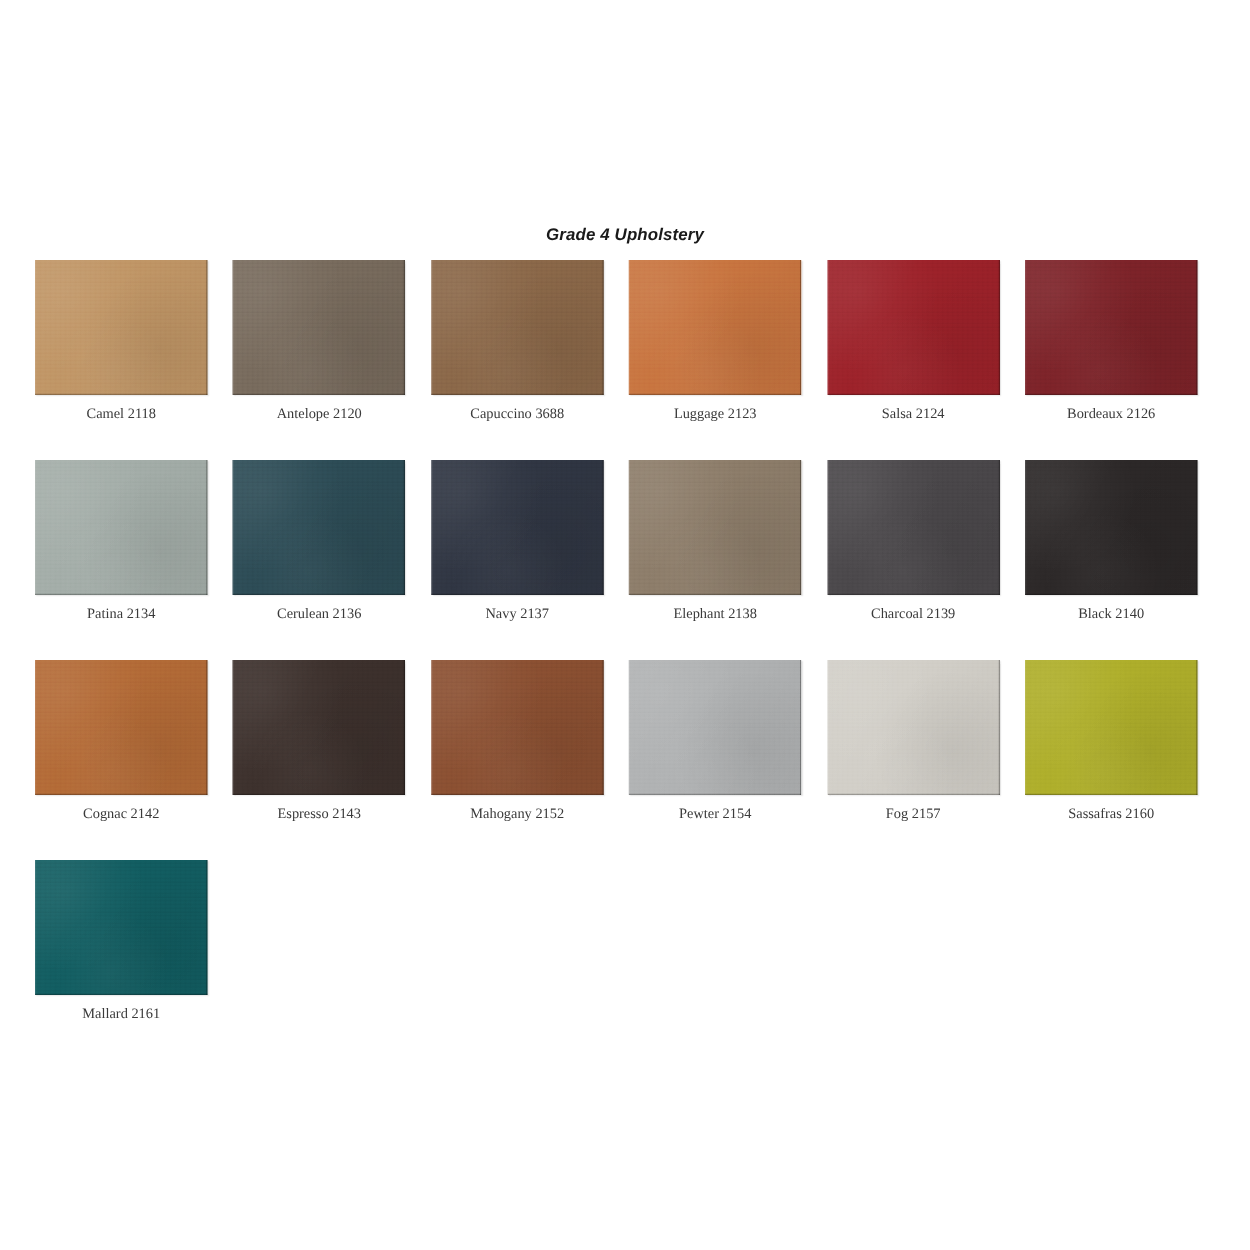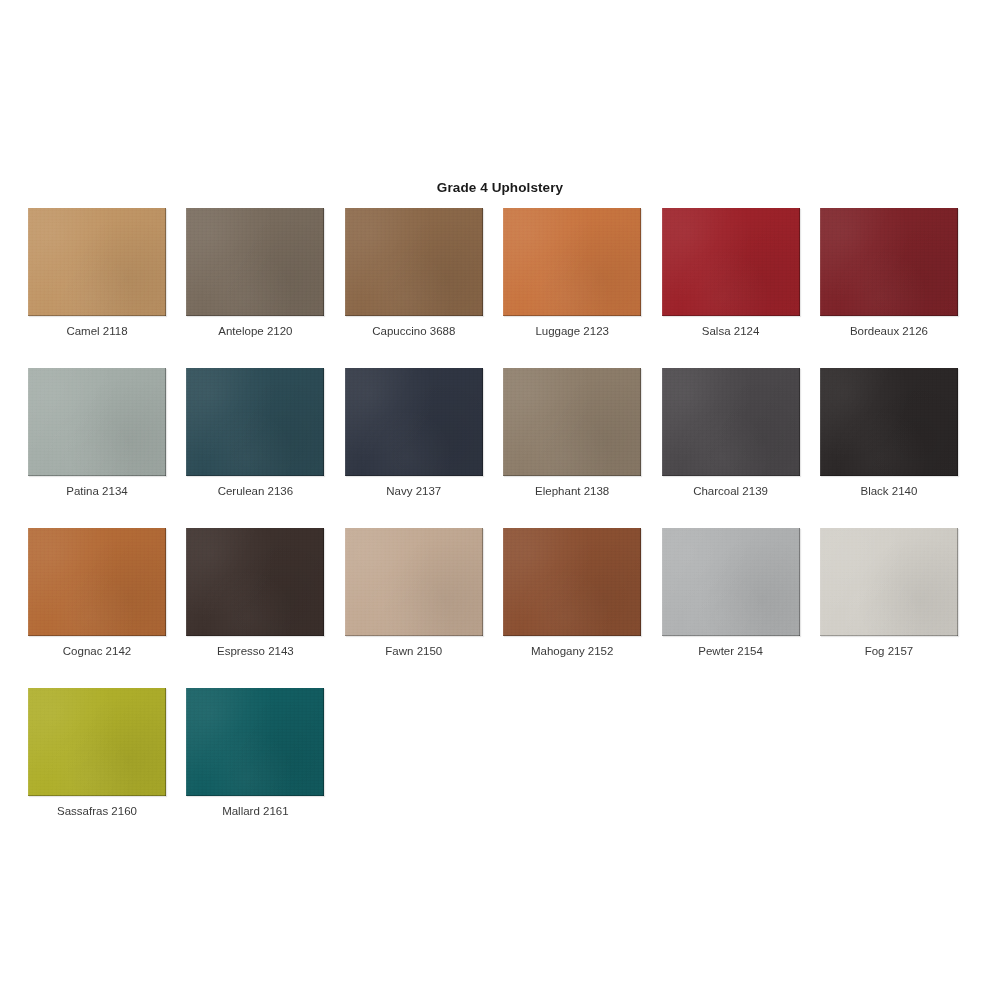--- a/index.html
+++ b/index.html
@@ -23,20 +23,21 @@
   #chart-title {
     position: absolute;
     top: 180px;
     left: 0;
     width: 1000px;
     text-align: center;
     font-size: 13.5px;
     font-weight: bold;
     color: #1a1a1a;
     letter-spacing: 0.1px;
+    font-style: italic;
   }
   #swatch-grid {
     position: absolute;
     top: 208px;
     left: 28px;
     width: 930px;
     display: grid;
     grid-template-columns: repeat(6, 138px);
     grid-auto-rows: 160px;
     column-gap: 20.4px;
@@ -81,20 +82,21 @@
   }
   .swatch-label {
     position: absolute;
     top: 117px;
     left: -16px;
     width: 170px;
     text-align: center;
     font-size: 11.5px;
     color: #3a3a3a;
     white-space: nowrap;
+    font-family: Liberation Serif, serif;
   }
 </style>
 </head>
 <body>
 
 <div id="sheet">
 
   <div id="chart-title">Grade 4 Upholstery</div>
 
   <div id="swatch-grid">
@@ -148,24 +150,20 @@
       </div>
       <div class="swatch-cell">
         <div class="swatch-chip" style="background-color: rgb(179, 106, 54);"></div>
         <div class="swatch-label">Cognac 2142</div>
       </div>
       <div class="swatch-cell">
         <div class="swatch-chip" style="background-color: rgb(60, 48, 44);"></div>
         <div class="swatch-label">Espresso 2143</div>
       </div>
       <div class="swatch-cell">
-        <div class="swatch-chip" style="background-color: rgb(194, 169, 147);"></div>
-        <div class="swatch-label">Fawn 2150</div>
-      </div>
-      <div class="swatch-cell">
         <div class="swatch-chip" style="background-color: rgb(138, 79, 49);"></div>
         <div class="swatch-label">Mahogany 2152</div>
       </div>
       <div class="swatch-cell">
         <div class="swatch-chip" style="background-color: rgb(176, 178, 179);"></div>
         <div class="swatch-label">Pewter 2154</div>
       </div>
       <div class="swatch-cell">
         <div class="swatch-chip" style="background-color: rgb(210, 207, 200);"></div>
         <div class="swatch-label">Fog 2157</div>

